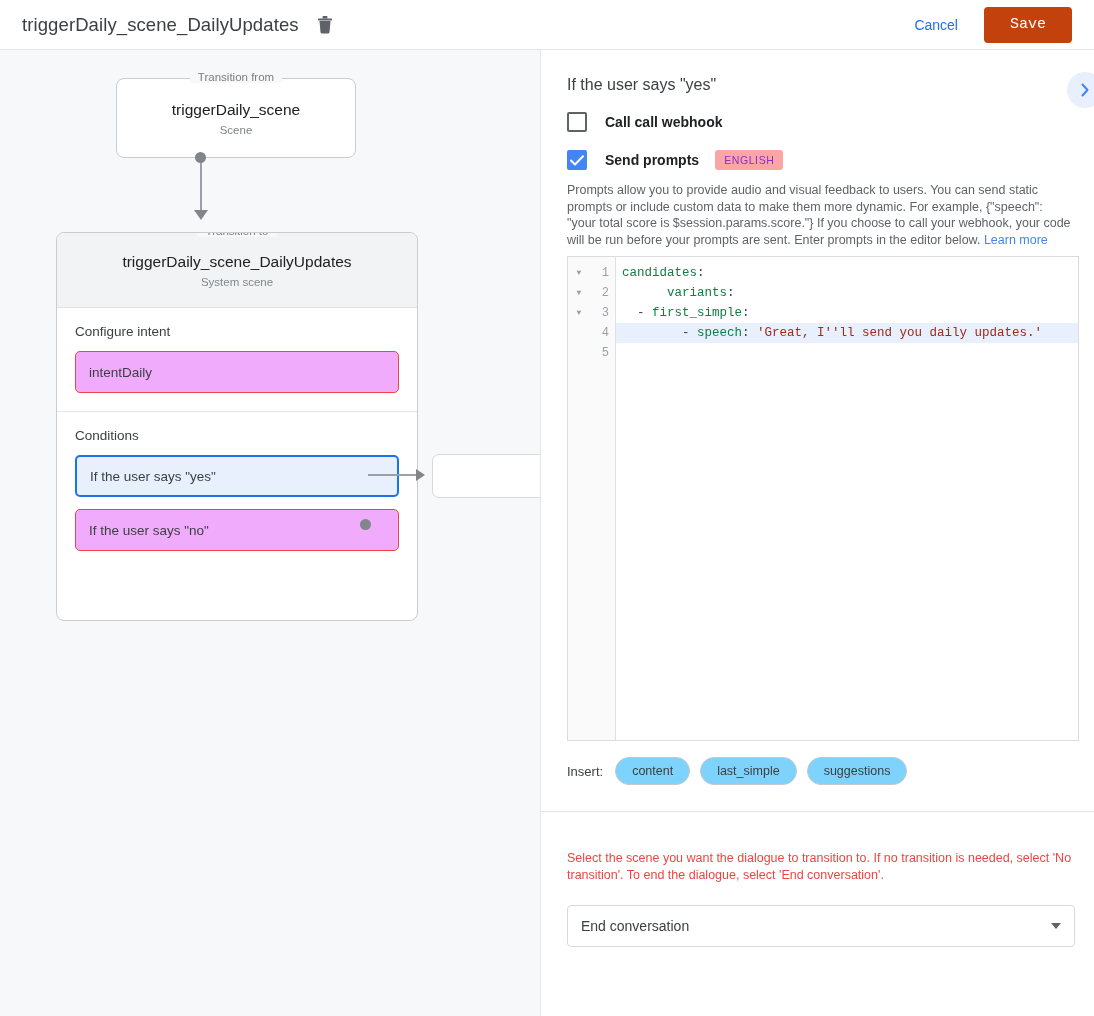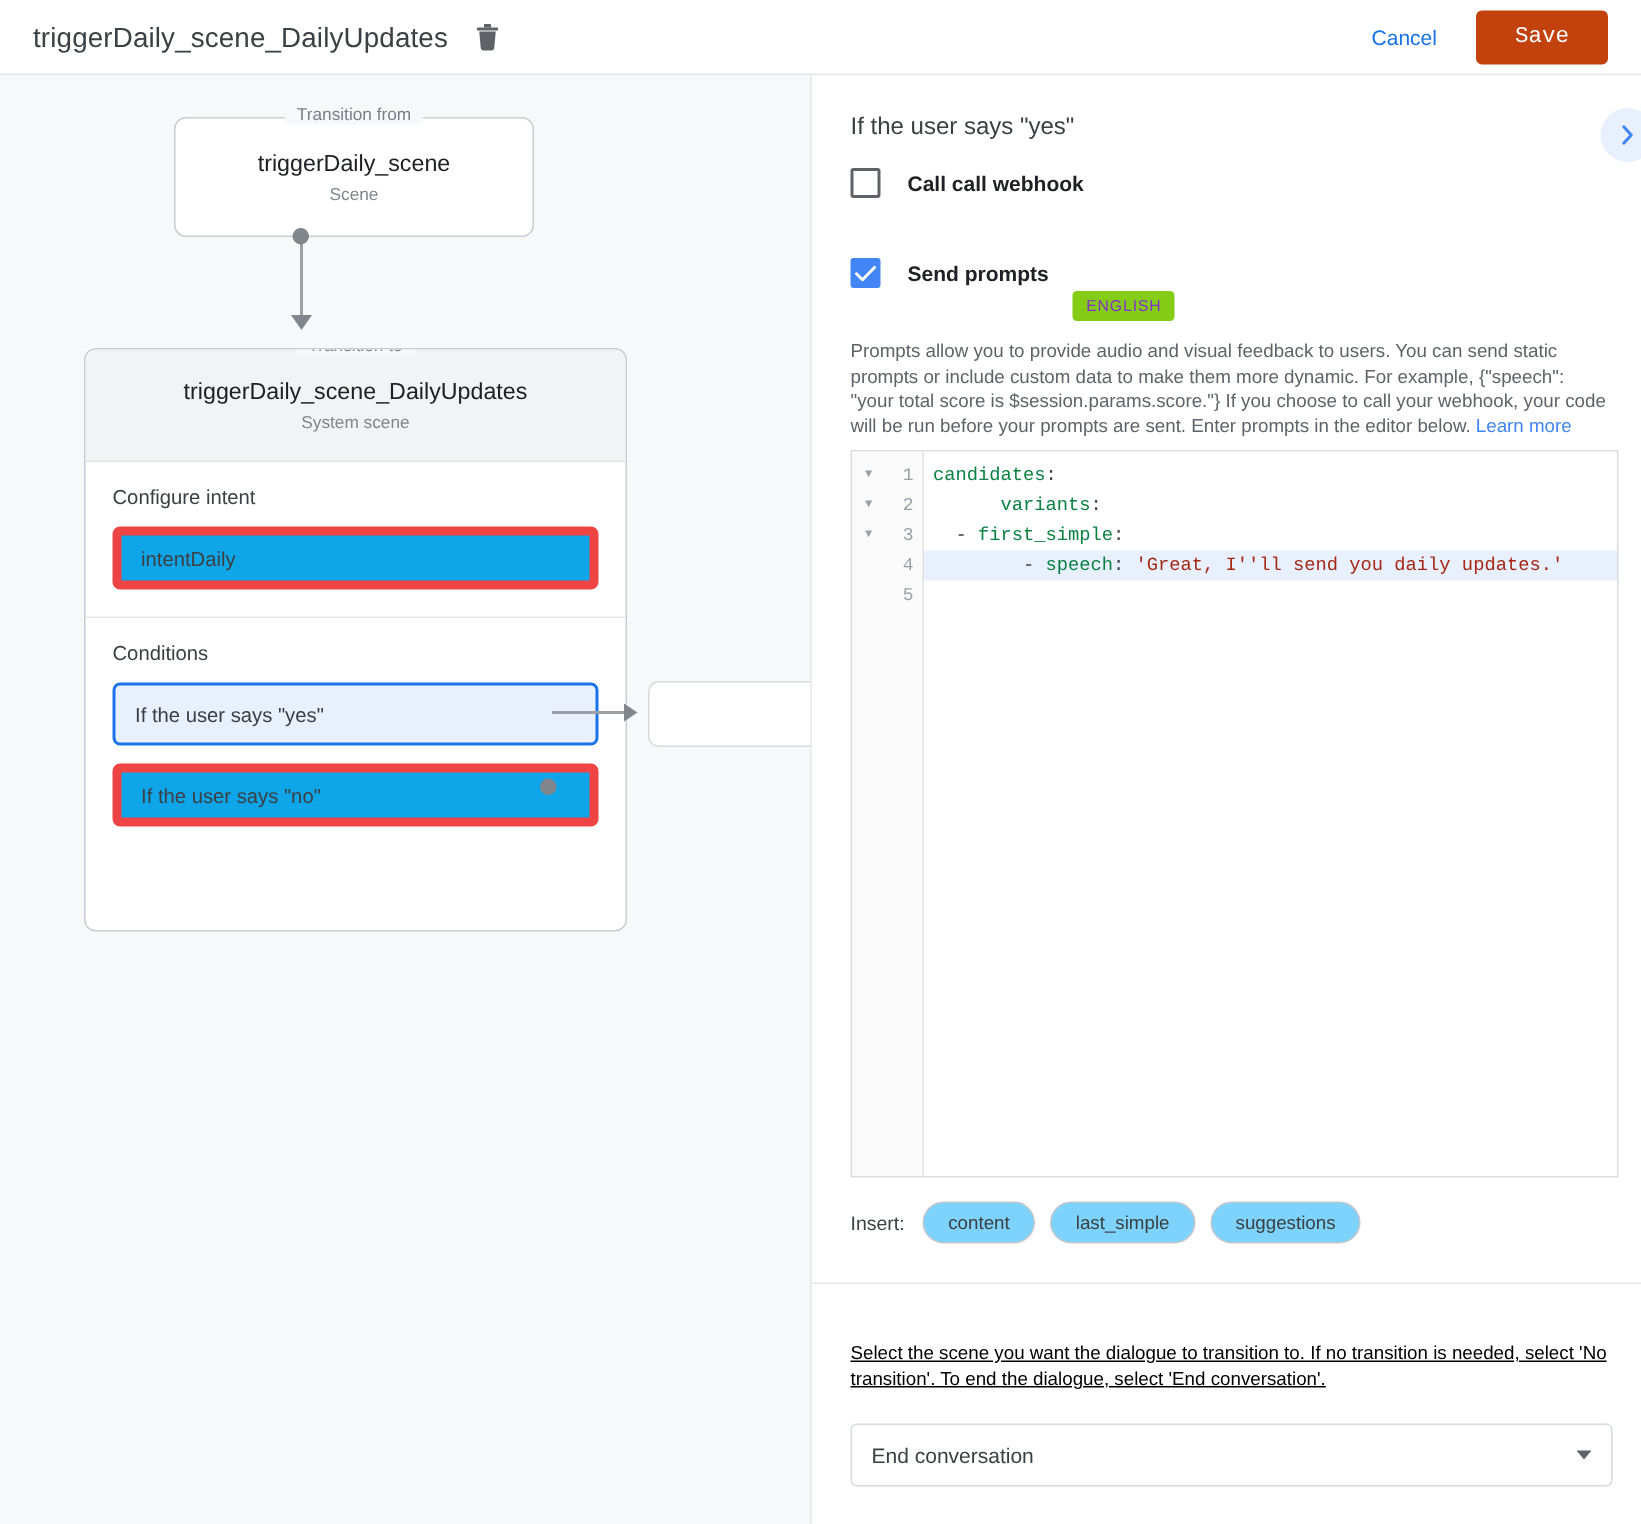--- a/index.html
+++ b/index.html
@@ -105,22 +105,22 @@
     height: 75px; background: #f1f3f4;
     border-bottom: 1px solid #e0e2e5;
     border-radius: 7px 7px 0 0;
     display: flex; flex-direction: column;
     align-items: center; justify-content: center;
   }
   .section-block { padding: 16px 18px 18px 18px; }
   .section-block + .section-block { border-top: 1px solid #e4e6e9; }
   .section-label { font-size: 13.5px; color: #3c4043; margin-bottom: 12px; }
   .pill-box {
-    border: 6px solid #ef4444; border-radius: 5px;
-    background: #0ea5e9;
+    border: 1px solid #ef4444; border-radius: 5px;
+    background: #f0abfc;
     height: 42px; display: flex; align-items: center;
     padding: 0 13px; font-size: 13.5px; color: #3c4043;
     cursor: pointer;
   }
   .pill-box + .pill-box { margin-top: 12px; }
   .pill-box.selected {
     border: 2px solid #1a73e8;
     background: #e8f0fe;
   }
   #cond-dot {
@@ -176,23 +176,23 @@
     flex: none;
     display: flex; align-items: center; justify-content: center;
     cursor: pointer;
   }
   .checkbox.checked { background: #4285f4; border-color: #4285f4; }
   .check-label {
     margin-left: 18px; font-size: 14px; font-weight: bold; color: #202124;
   }
   #lang-badge {
     margin-left: 16px;
-    background: #84cc16; color: #8430ce;
+    background: #fca5a5; color: #8430ce;
     font-size: 10.5px; letter-spacing: 0.6px;
-    padding: 4px 9px; border-radius: 3px; margin-top: 44px;
+    padding: 4px 9px; border-radius: 3px;
   }
   #prompts-desc {
     padding: 0 22px 0 26px;
     margin-top: 12px;
     font-size: 12.5px; line-height: 16.5px; color: #5f6368;
   }
   #learn-more { color: #4285f4; text-decoration: none; cursor: pointer; }
 
   #tabs {
     display: flex; margin: 20px 0 0 26px;
@@ -261,21 +261,21 @@
     background: #7dd3fc;
   }
 
   #panel-divider {
     margin-top: 26px; height: 1px; background: #e4e6e9;
   }
   #transition-section { padding: 26px 22px 0 26px; }
   #transition-title { font-size: 16px; color: #3c4043; }
   #transition-desc {
     margin-top: 12px; font-size: 12.5px;
-    line-height: 16.5px; color: #000000; text-decoration: underline;
+    line-height: 16.5px; color: #ef4444;
   }
   #transition-select {
     margin-top: 22px; width: 508px; height: 42px;
     border: 1px solid #d6d9dd; border-radius: 4px;
     background: #ffffff;
     display: flex; align-items: center;
     padding: 0 13px; font-size: 14px; color: #3c4043;
     cursor: pointer;
   }
   #select-caret {

